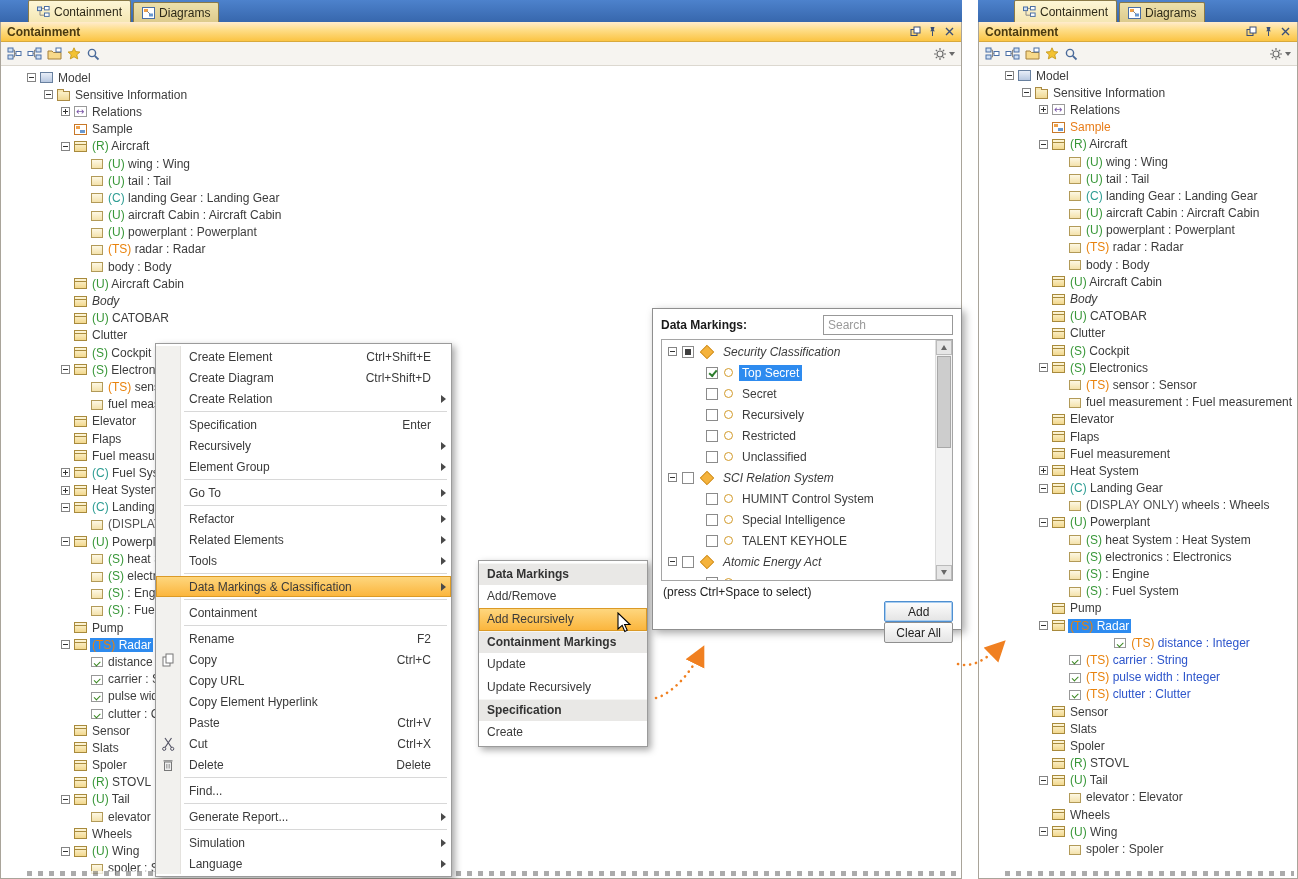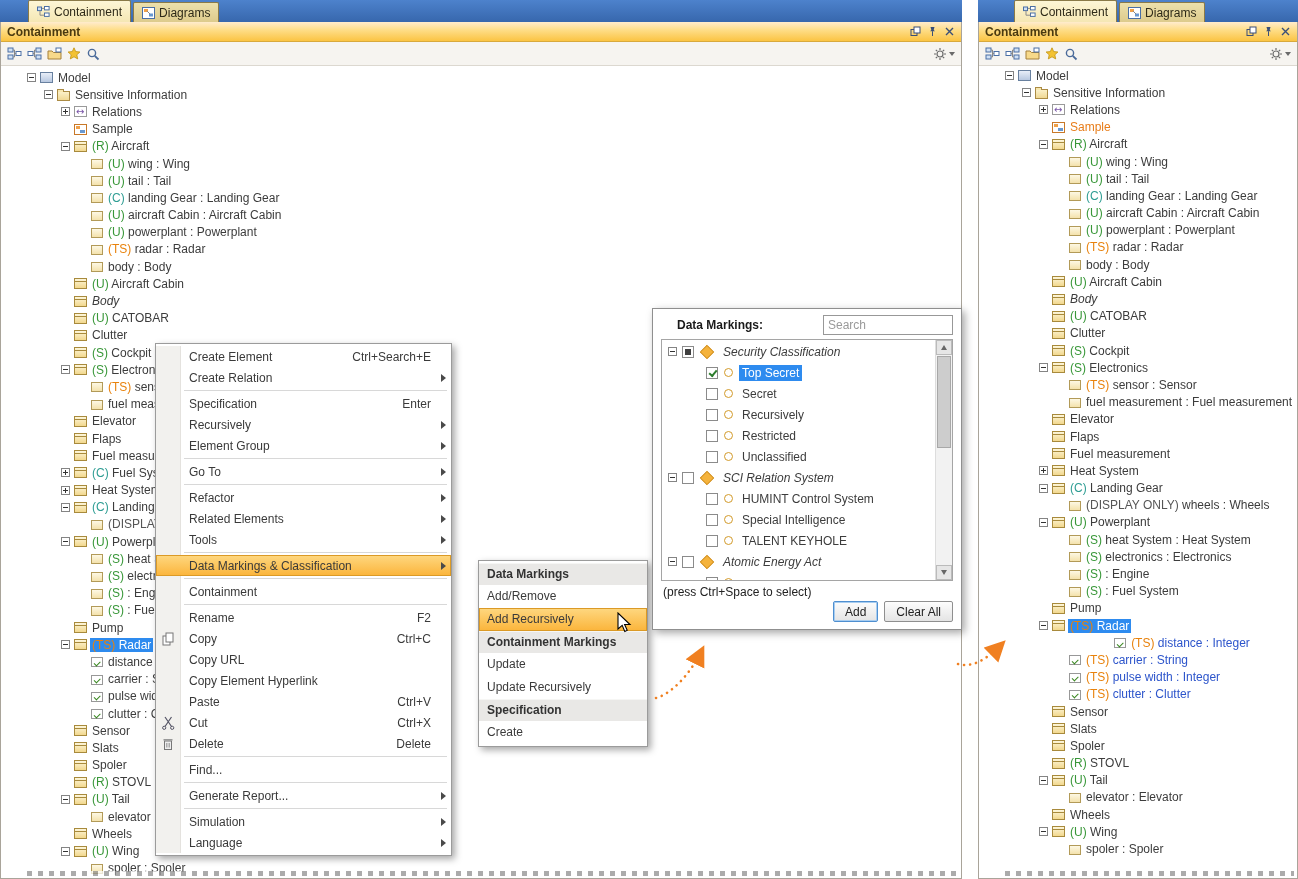--- a/index.html
+++ b/index.html
@@ -72,21 +72,21 @@
   .msep::before{content:"";position:absolute;left:0;top:0;bottom:0;width:24px;background:#f2f1ee;border-right:1px solid #e4e2de;}
   .msep::after{content:"";position:absolute;left:28px;right:4px;top:2px;height:1px;background:#d8d8d8;}
   .mhl{background:linear-gradient(#fed881,#fbb43a);box-shadow:inset 0 0 0 1px #db9a26;}
   .mhl .mgut{background:transparent;border-right-color:transparent;}
   .shead{height:21px;line-height:21px;background:#e9e8e6;font-weight:bold;padding-left:8px;color:#333;border-top:1px solid #f6f6f4;}
   .srow{height:23px;line-height:23px;padding-left:8px;color:#3a3a3a;}
 
   
   .dialog{position:absolute;left:652px;top:308px;width:310px;height:322px;background:#fff;border:1px solid #8f8f8f;
           box-shadow:3px 3px 8px rgba(0,0,0,.35);z-index:32;box-sizing:border-box;}
-  .dlg-top{position:absolute;left:24px;right:8px;top:6px;height:20px;display:flex;align-items:center;}
+  .dlg-top{position:absolute;left:8px;right:8px;top:6px;height:20px;display:flex;align-items:center;}
   .dlg-label{font-weight:bold;color:#1a1a1a;}
   .dlg-search{margin-left:auto;width:120px;height:18px;border:1px solid #989898;font-size:12px;padding:0 4px;color:#333;font-family:"Liberation Sans",sans-serif;}
   .dlg-search::placeholder{color:#9a9a9a;}
   .dlg-tree{position:absolute;left:8px;right:8px;top:30px;height:240px;border:1px solid #a5a5a5;background:#fff;overflow:hidden;}
   .dtree-in{position:absolute;left:0;top:1px;right:16px;bottom:0;overflow:hidden;}
   .drow{height:21px;display:flex;align-items:center;}
   .dexp{width:14px;height:17px;flex:none;position:relative;}
   .dcb{width:12px;height:12px;border:1px solid #8b8b8b;background:#fff;flex:none;margin-right:6px;position:relative;box-sizing:border-box;}
   .dcb.checked::before{content:"";position:absolute;left:1.5px;top:2px;width:6px;height:3px;border-left:2px solid #2d7d2d;border-bottom:2px solid #2d7d2d;transform:rotate(-50deg);}
   .dcb.mixed::before{content:"";position:absolute;left:2px;top:2px;right:2px;bottom:2px;background:#3f3f3f;}
@@ -95,21 +95,21 @@
   .dlab{white-space:nowrap;padding:1px 3px;}
   .dlab.italic{font-style:italic;}
   .dlab.selected{background:#2e8bef;color:#fff;}
   .dscroll{position:absolute;right:0;top:0;bottom:0;width:16px;background:#f2f2f2;border-left:1px solid #ddd;}
   .dsup,.dsdown{position:absolute;left:0;right:0;height:15px;background:#e6e6e6;border:1px solid #bbb;box-sizing:border-box;display:flex;align-items:center;justify-content:center;}
   .dsup{top:0;} .dsdown{bottom:0;}
   .dsup::before{content:"";border-left:3.5px solid transparent;border-right:3.5px solid transparent;border-bottom:5px solid #666;}
   .dsdown::before{content:"";border-left:3.5px solid transparent;border-right:3.5px solid transparent;border-top:5px solid #666;}
   .dsthumb{position:absolute;left:1px;right:1px;top:16px;height:92px;background:#cdcdcd;border:1px solid #a8a8a8;box-sizing:border-box;}
   .dlg-hint{position:absolute;left:10px;top:276px;color:#222;}
-  .dlg-buttons{position:absolute;right:8px;top:292px;display:flex;}
+  .dlg-buttons{position:absolute;right:8px;top:292px;display:flex;flex-direction:column;}
   .btn{height:21px;padding:0 11px;background:linear-gradient(#fdfdfd,#e4e4e4);border:1px solid #8f8f8f;border-radius:2px;
        font-size:12px;color:#222;margin-left:6px;font-family:"Liberation Sans",sans-serif;}
   .btn.primary{border-color:#4f8fd0;box-shadow:inset 0 0 0 1px #a8cdf0;}
 
   
   .annot{position:absolute;z-index:40;pointer-events:none;}
   .cursor{position:absolute;left:616px;top:612px;z-index:41;pointer-events:none;}
 </style>
 </head>
 <body>
@@ -404,21 +404,27 @@
           <div class="trow" style="padding-left: 77px;"><span class="texp"></span><span class="tsel"><span class="ticon icon-part"></span><span class="tlab"><span>spoler : Spoler</span></span></span></div>
         </div>
       <div class="clipstrip"></div>
     </div>
   </div>
 
   <div class="menu" id="ctxmenu">
       <div class="mrow">
         <span class="mgut"></span>
         <span class="mlab">Create Element</span>
-        <span class="msc">Ctrl+Search+E</span>
+        <span class="msc">Ctrl+Shift+E</span>
+        <span class="mar"></span>
+      </div>
+      <div class="mrow">
+        <span class="mgut"></span>
+        <span class="mlab">Create Diagram</span>
+        <span class="msc">Ctrl+Shift+D</span>
         <span class="mar"></span>
       </div>
       <div class="mrow">
         <span class="mgut"></span>
         <span class="mlab">Create Relation</span>
         <span class="msc"></span>
         <span class="mar has"></span>
       </div>
       <div class="msep"></div>
       <div class="mrow">

